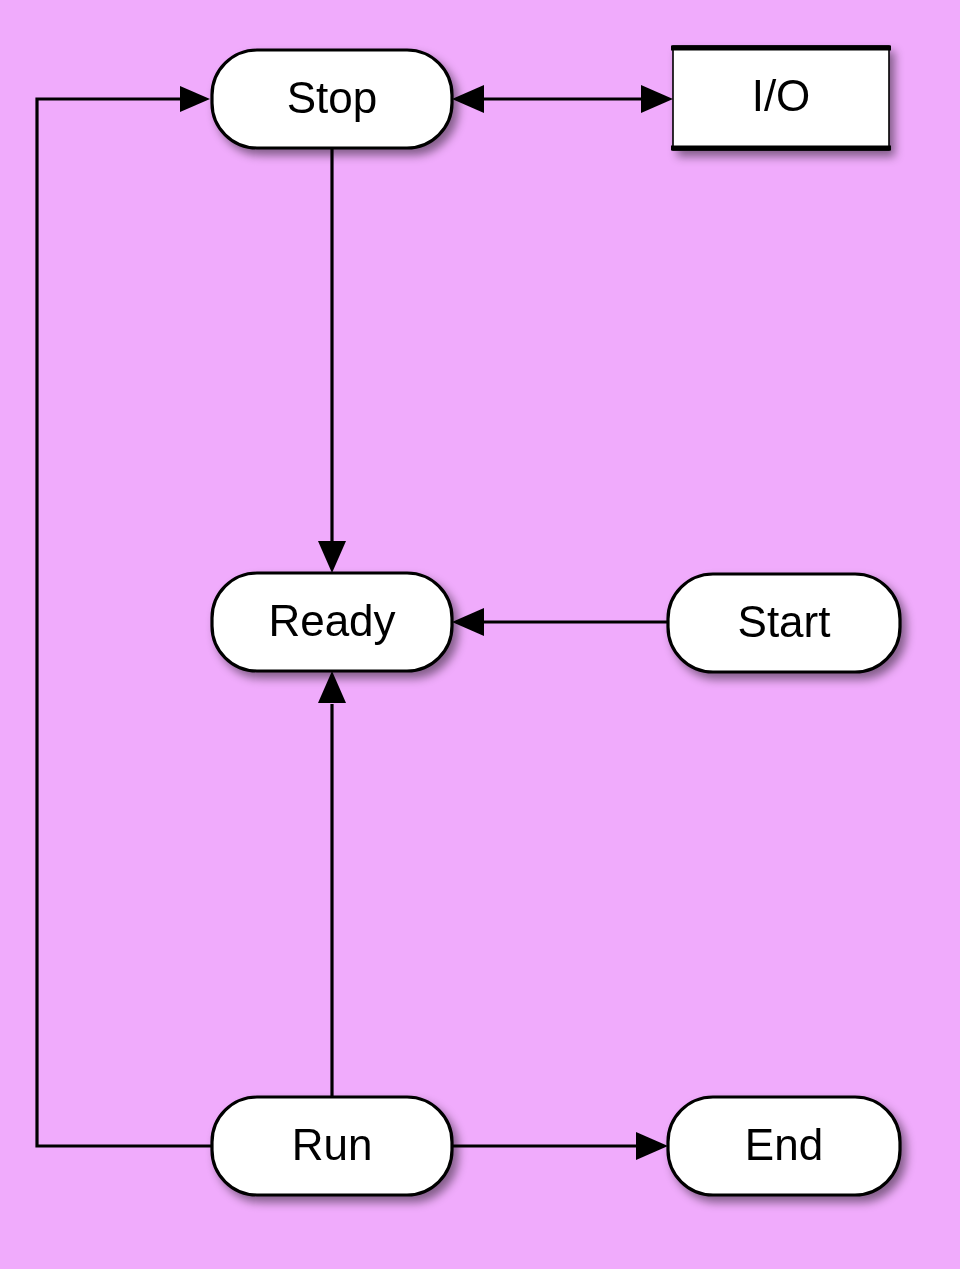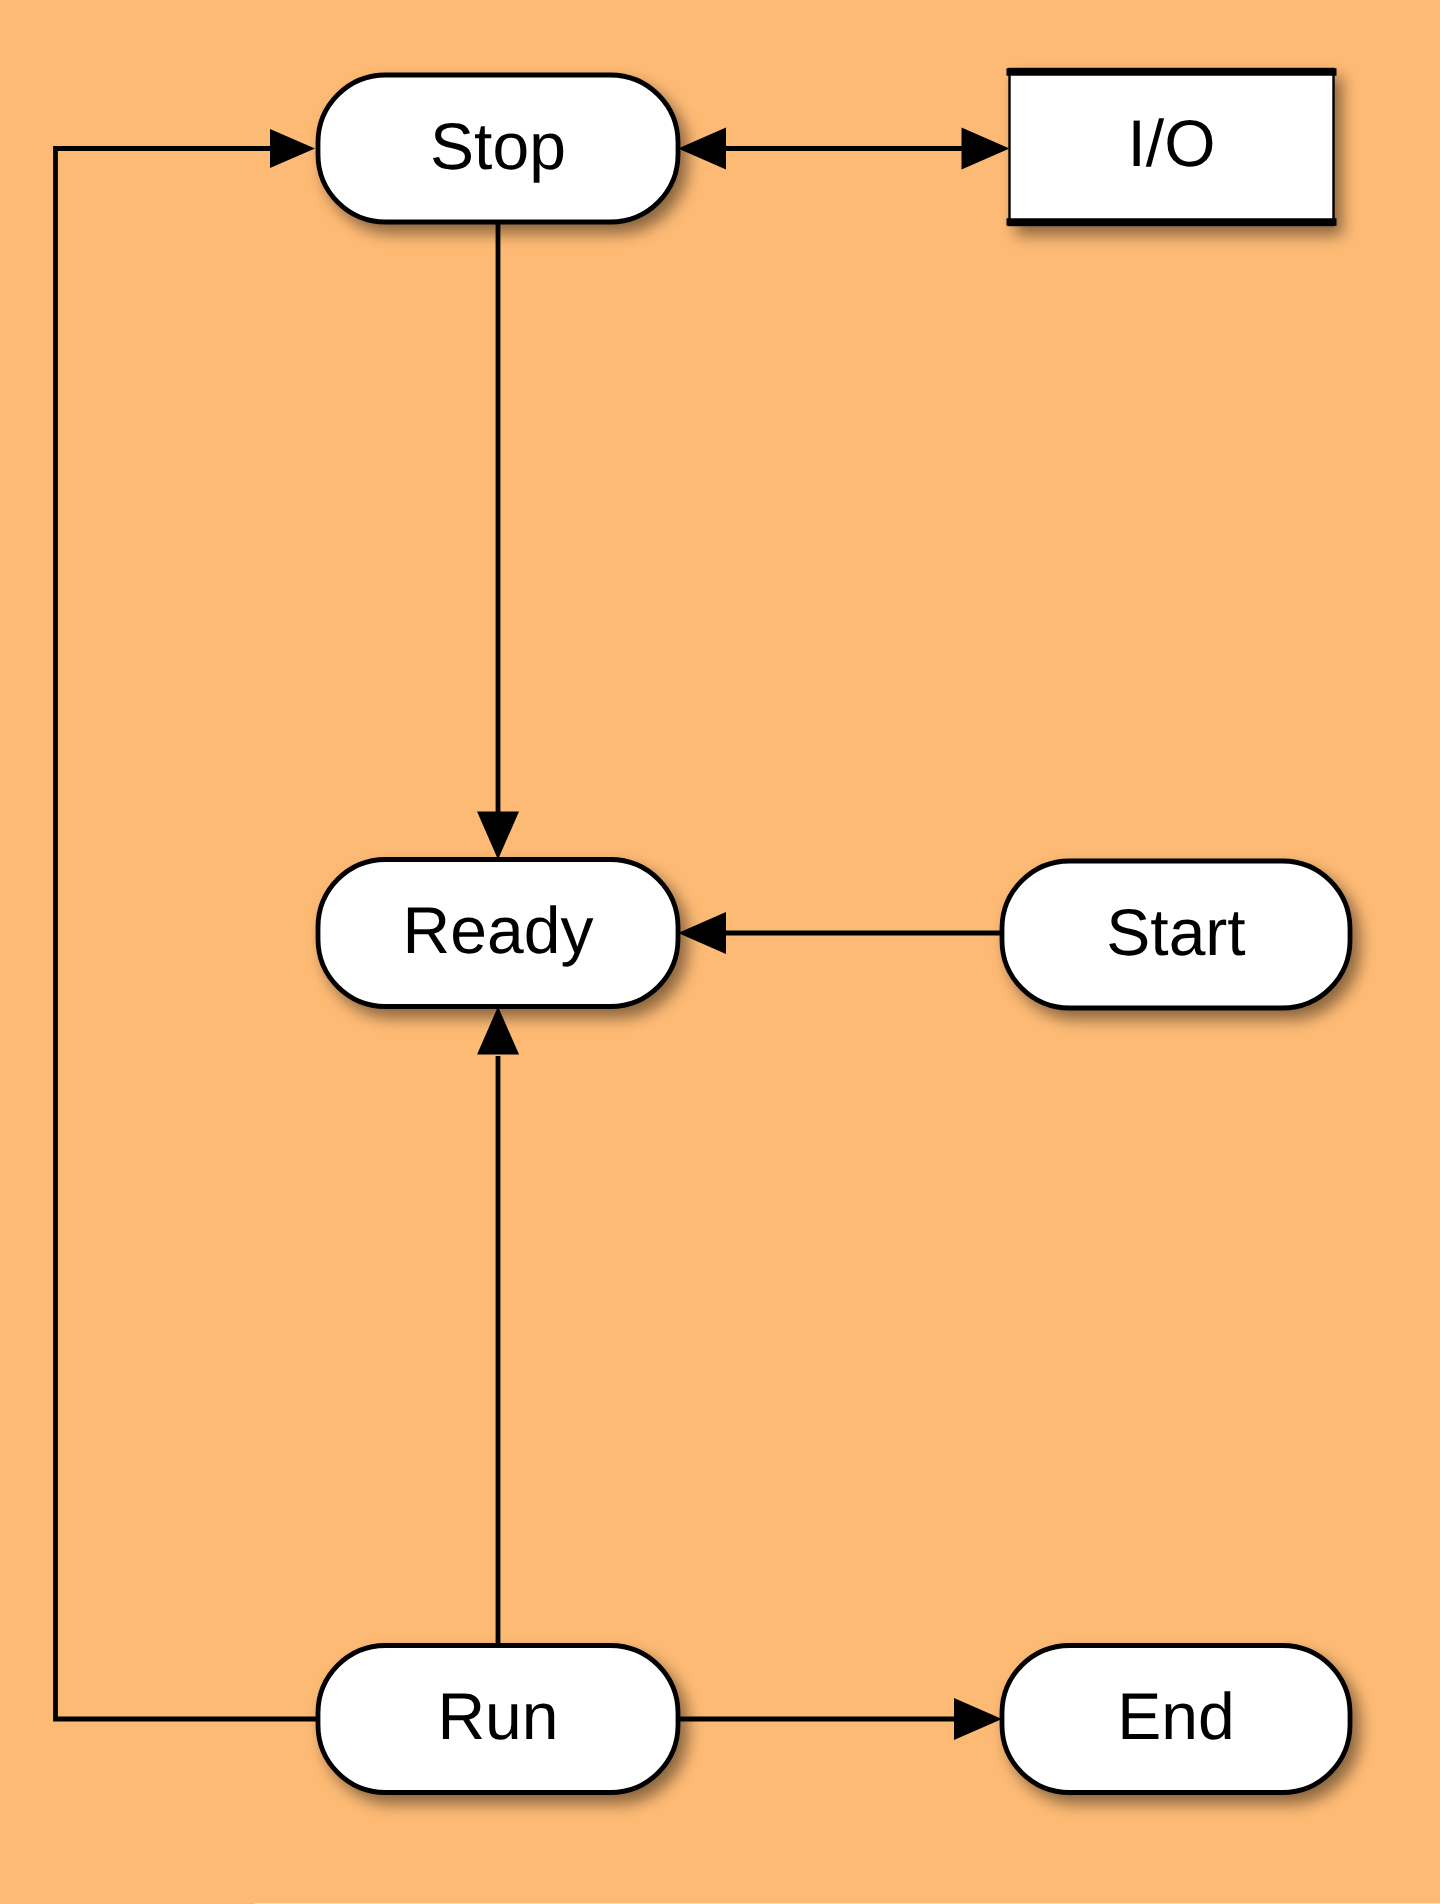--- a/index.html
+++ b/index.html
@@ -8,21 +8,21 @@
     padding: 0;
     background: #ffffff;
   }
   body {
     font-family: "Liberation Sans", sans-serif;
   }
   #canvas {
     position: relative;
     width: 960px;
     height: 1269px;
-    background: #fdba74;
+    background: #f0abfc;
     overflow: hidden;
   }
   #diagram-svg {
     position: absolute;
     left: 0;
     top: 0;
     width: 960px;
     height: 1269px;
     display: block;
   }

